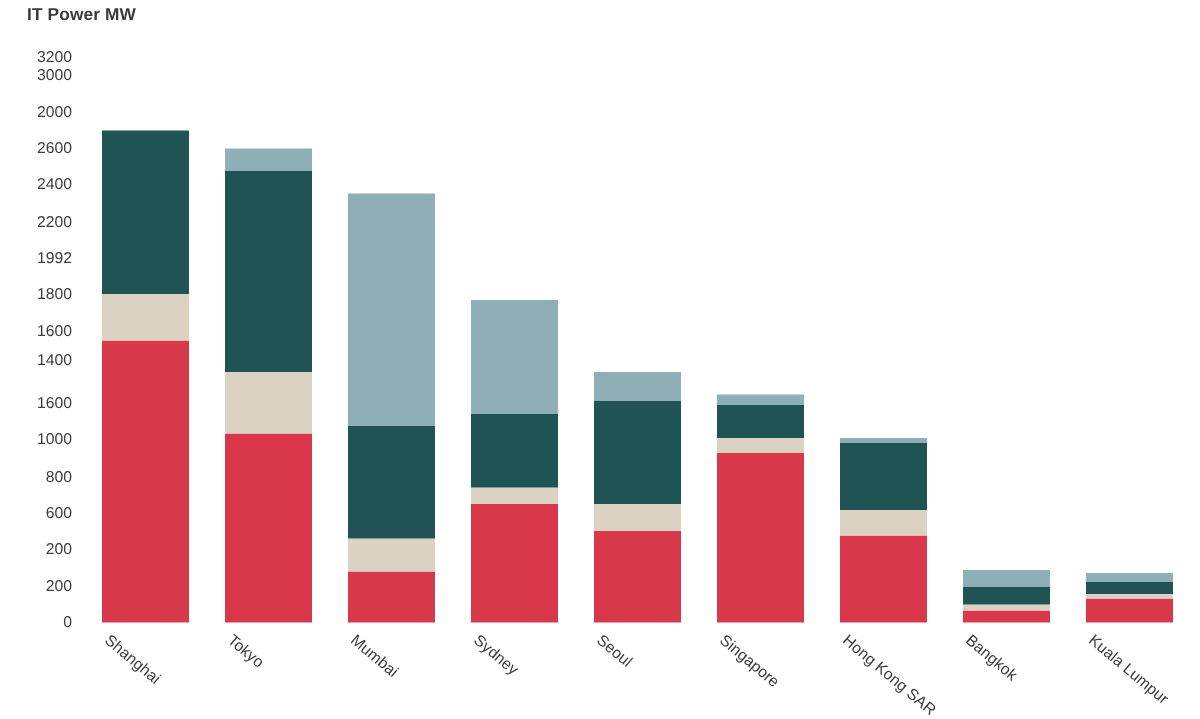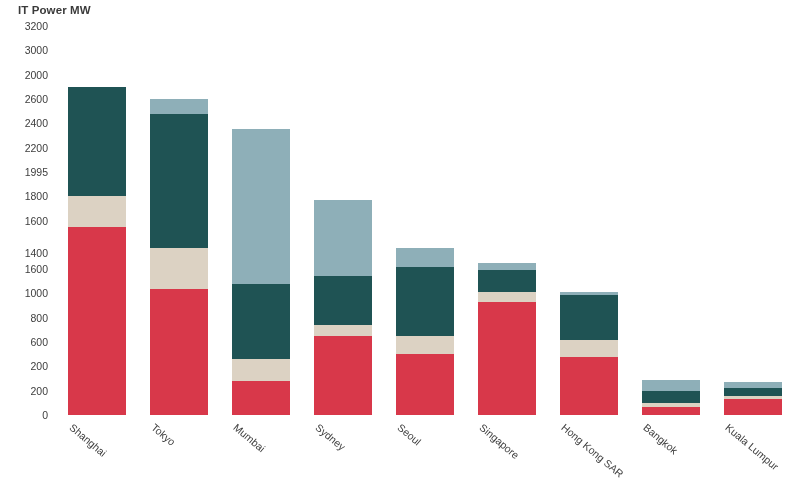--- a/index.html
+++ b/index.html
@@ -107,30 +107,30 @@
   <div class="axis-title">IT Power MW</div>
 
   <div class="y-labels">
       <div class="y-label" style="top: 389px;">0</div>
       <div class="y-label" style="top: 364.688px; margin-left: 40px;">200</div>
       <div class="y-label" style="top: 340.375px;">200</div>
       <div class="y-label" style="top: 316.062px;">600</div>
       <div class="y-label" style="top: 291.75px;">800</div>
       <div class="y-label" style="top: 267.438px;">1000</div>
       <div class="y-label" style="top: 243.125px;">1600</div>
-      <div class="y-label" style="top: 227px;">1400</div>
+      <div class="y-label" style="top: 214px;">1400</div>
       <div class="y-label" style="top: 194.5px;">1600</div>
       <div class="y-label" style="top: 170.188px;">1800</div>
-      <div class="y-label" style="top: 145.875px;">1995</div>
+      <div class="y-label" style="top: 145.875px;">1992</div>
       <div class="y-label" style="top: 121.562px;">2200</div>
       <div class="y-label" style="top: 97.25px;">2400</div>
       <div class="y-label" style="top: 72.9375px;">2600</div>
       <div class="y-label" style="top: 48.625px;">2000</div>
       <div class="y-label" style="top: 24.3125px;">3000</div>
-      <div class="y-label" style="top: 0px; text-align: right;">3200</div>
+      <div class="y-label" style="top: 12px; text-align: right;">3200</div>
     </div>
 
   <div class="plot">
     <div class="bars">
         <div class="bar-group" style="left: 12px; width: 58px; height: 389px;">
           <div class="seg" style="background: rgb(216, 56, 74); height: 188.422px; bottom: 0px;"></div>
           <div class="seg" style="background: rgb(220, 210, 195); height: 30.3906px; bottom: 188.422px;"></div>
           <div class="seg" style="background: rgb(31, 83, 84); height: 109.406px; bottom: 218.812px;"></div>
         </div>
         <div class="bar-group" style="left: 94px; width: 58px; height: 389px;">

